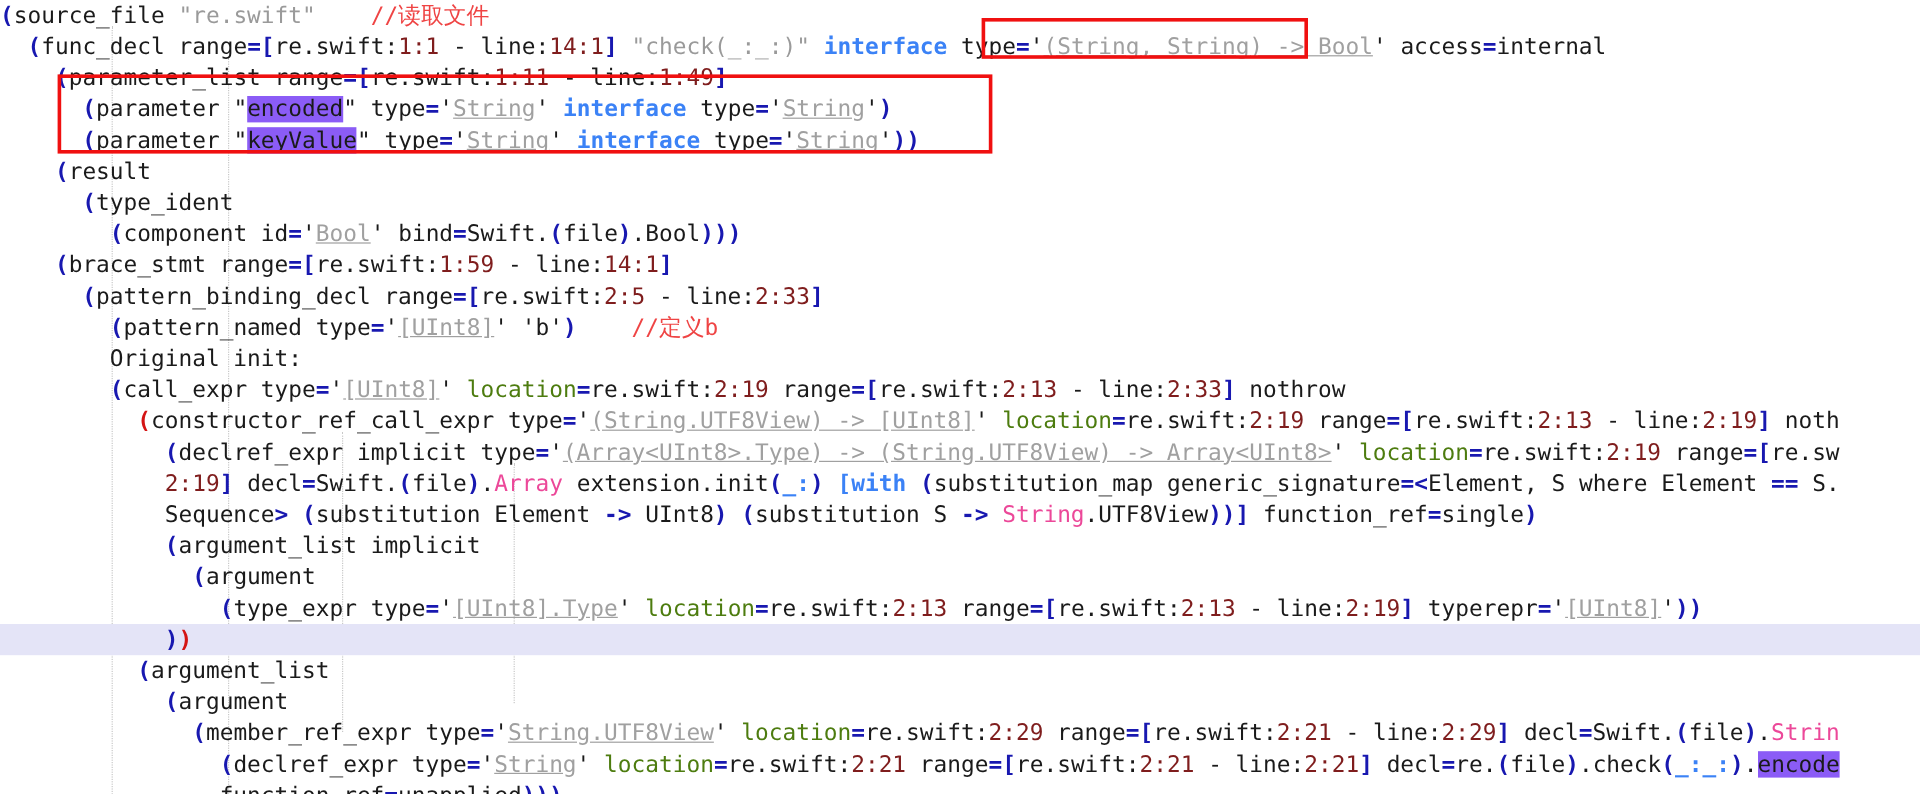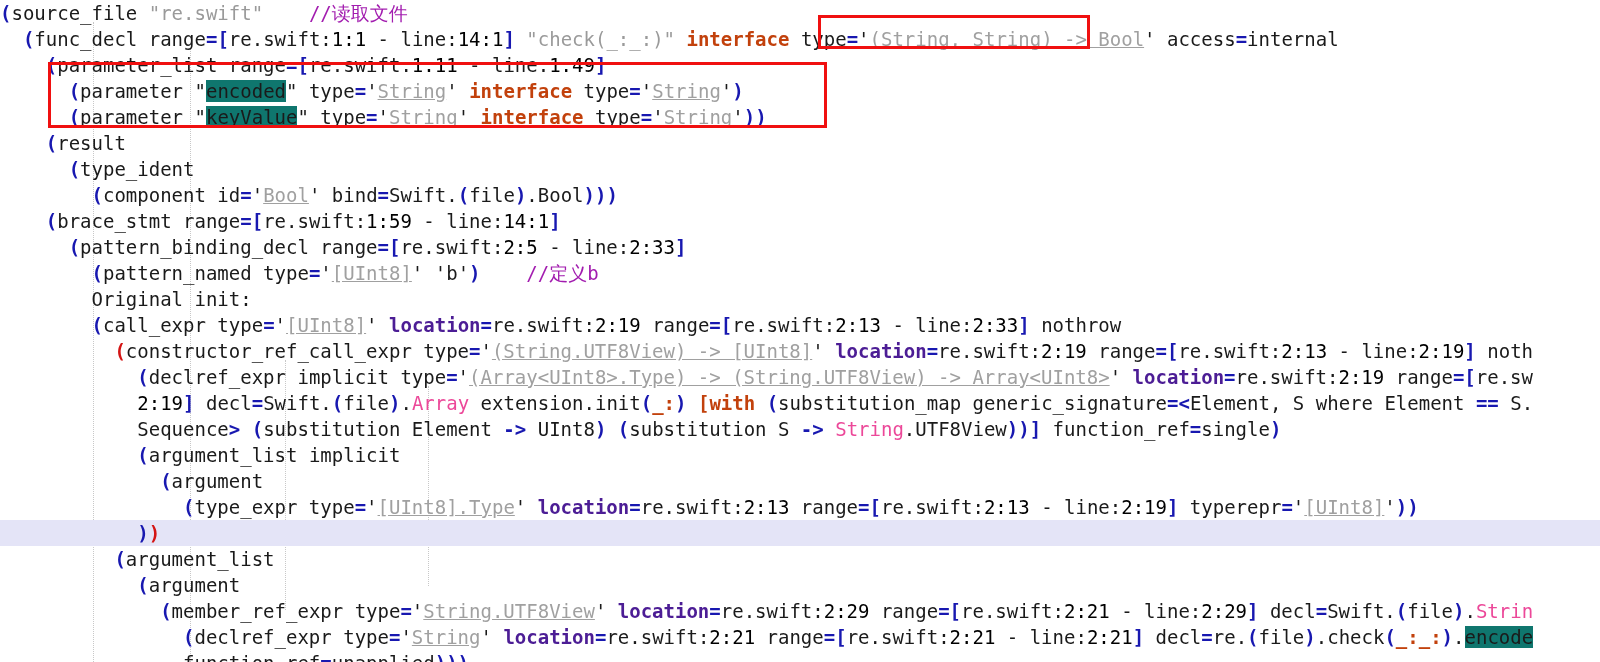--- a/index.html
+++ b/index.html
@@ -41,29 +41,29 @@
     color: #1a1a1a;
   }
   .code-line.selected {
     background: #e4e4f7;
   }
 
   
   .t-plain     { color: #1a1a1a; }
   .t-paren     { color: #1818b0; font-weight: bold; }
   .t-paren-red { color: #d41414; font-weight: bold; }
-  .t-kw        { color: #c2410c; font-weight: bold; }
-  .t-attr      { color: #4c1d95; font-weight: bold; }
+  .t-kw        { color: #3b82f6; font-weight: bold; }
+  .t-attr      { color: #4d7c0f; font-weight: normal; }
   .t-type      { color: #a0a0a0; text-decoration: underline; }
   .t-str       { color: #9a9a9a; }
-  .t-num       { color: #000000; }
-  .t-comment   { color: #a21caf; }
+  .t-num       { color: #7f1d1d; }
+  .t-comment   { color: #ef4444; }
   .t-member    { color: #ec4899; }
   .t-eq        { color: #1818b0; font-weight: bold; }
-  .t-hl        { background: #0f766e; }
+  .t-hl        { background: #8b5cf6; }
 
   
   .indent-guides {
     position: absolute;
     left: 0;
     top: 0;
     width: 1600px;
     height: 662px;
     pointer-events: none;
   }

